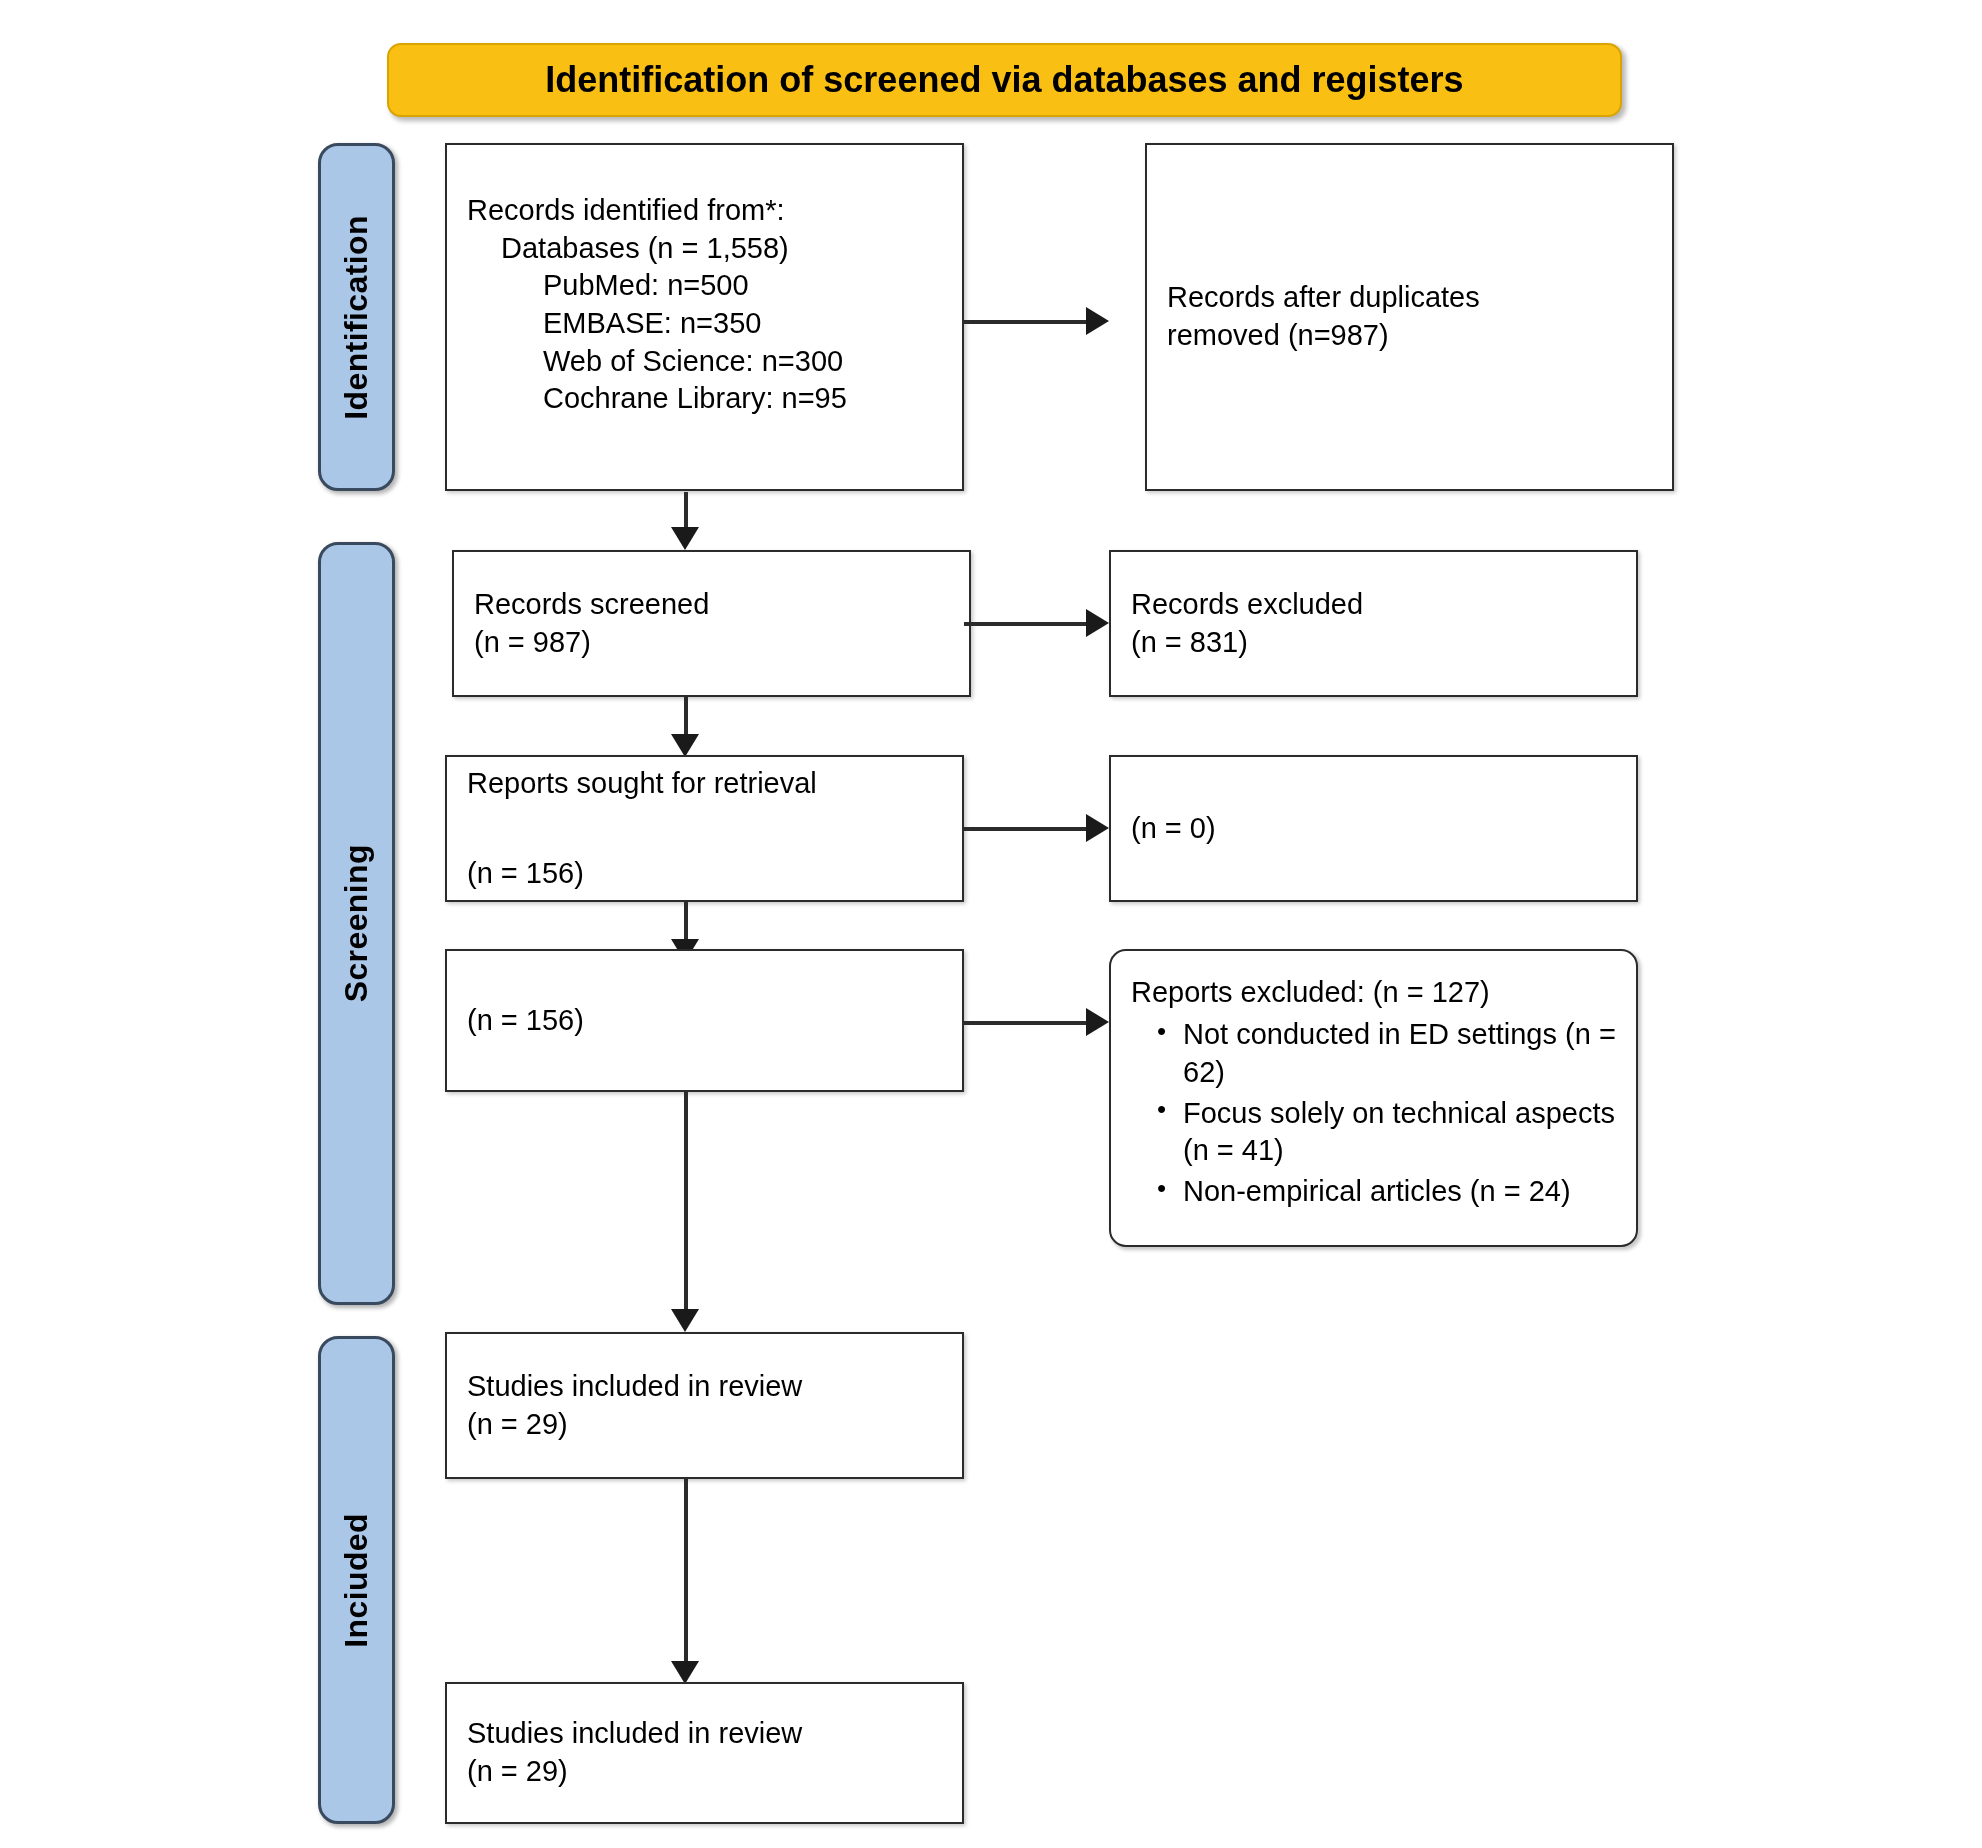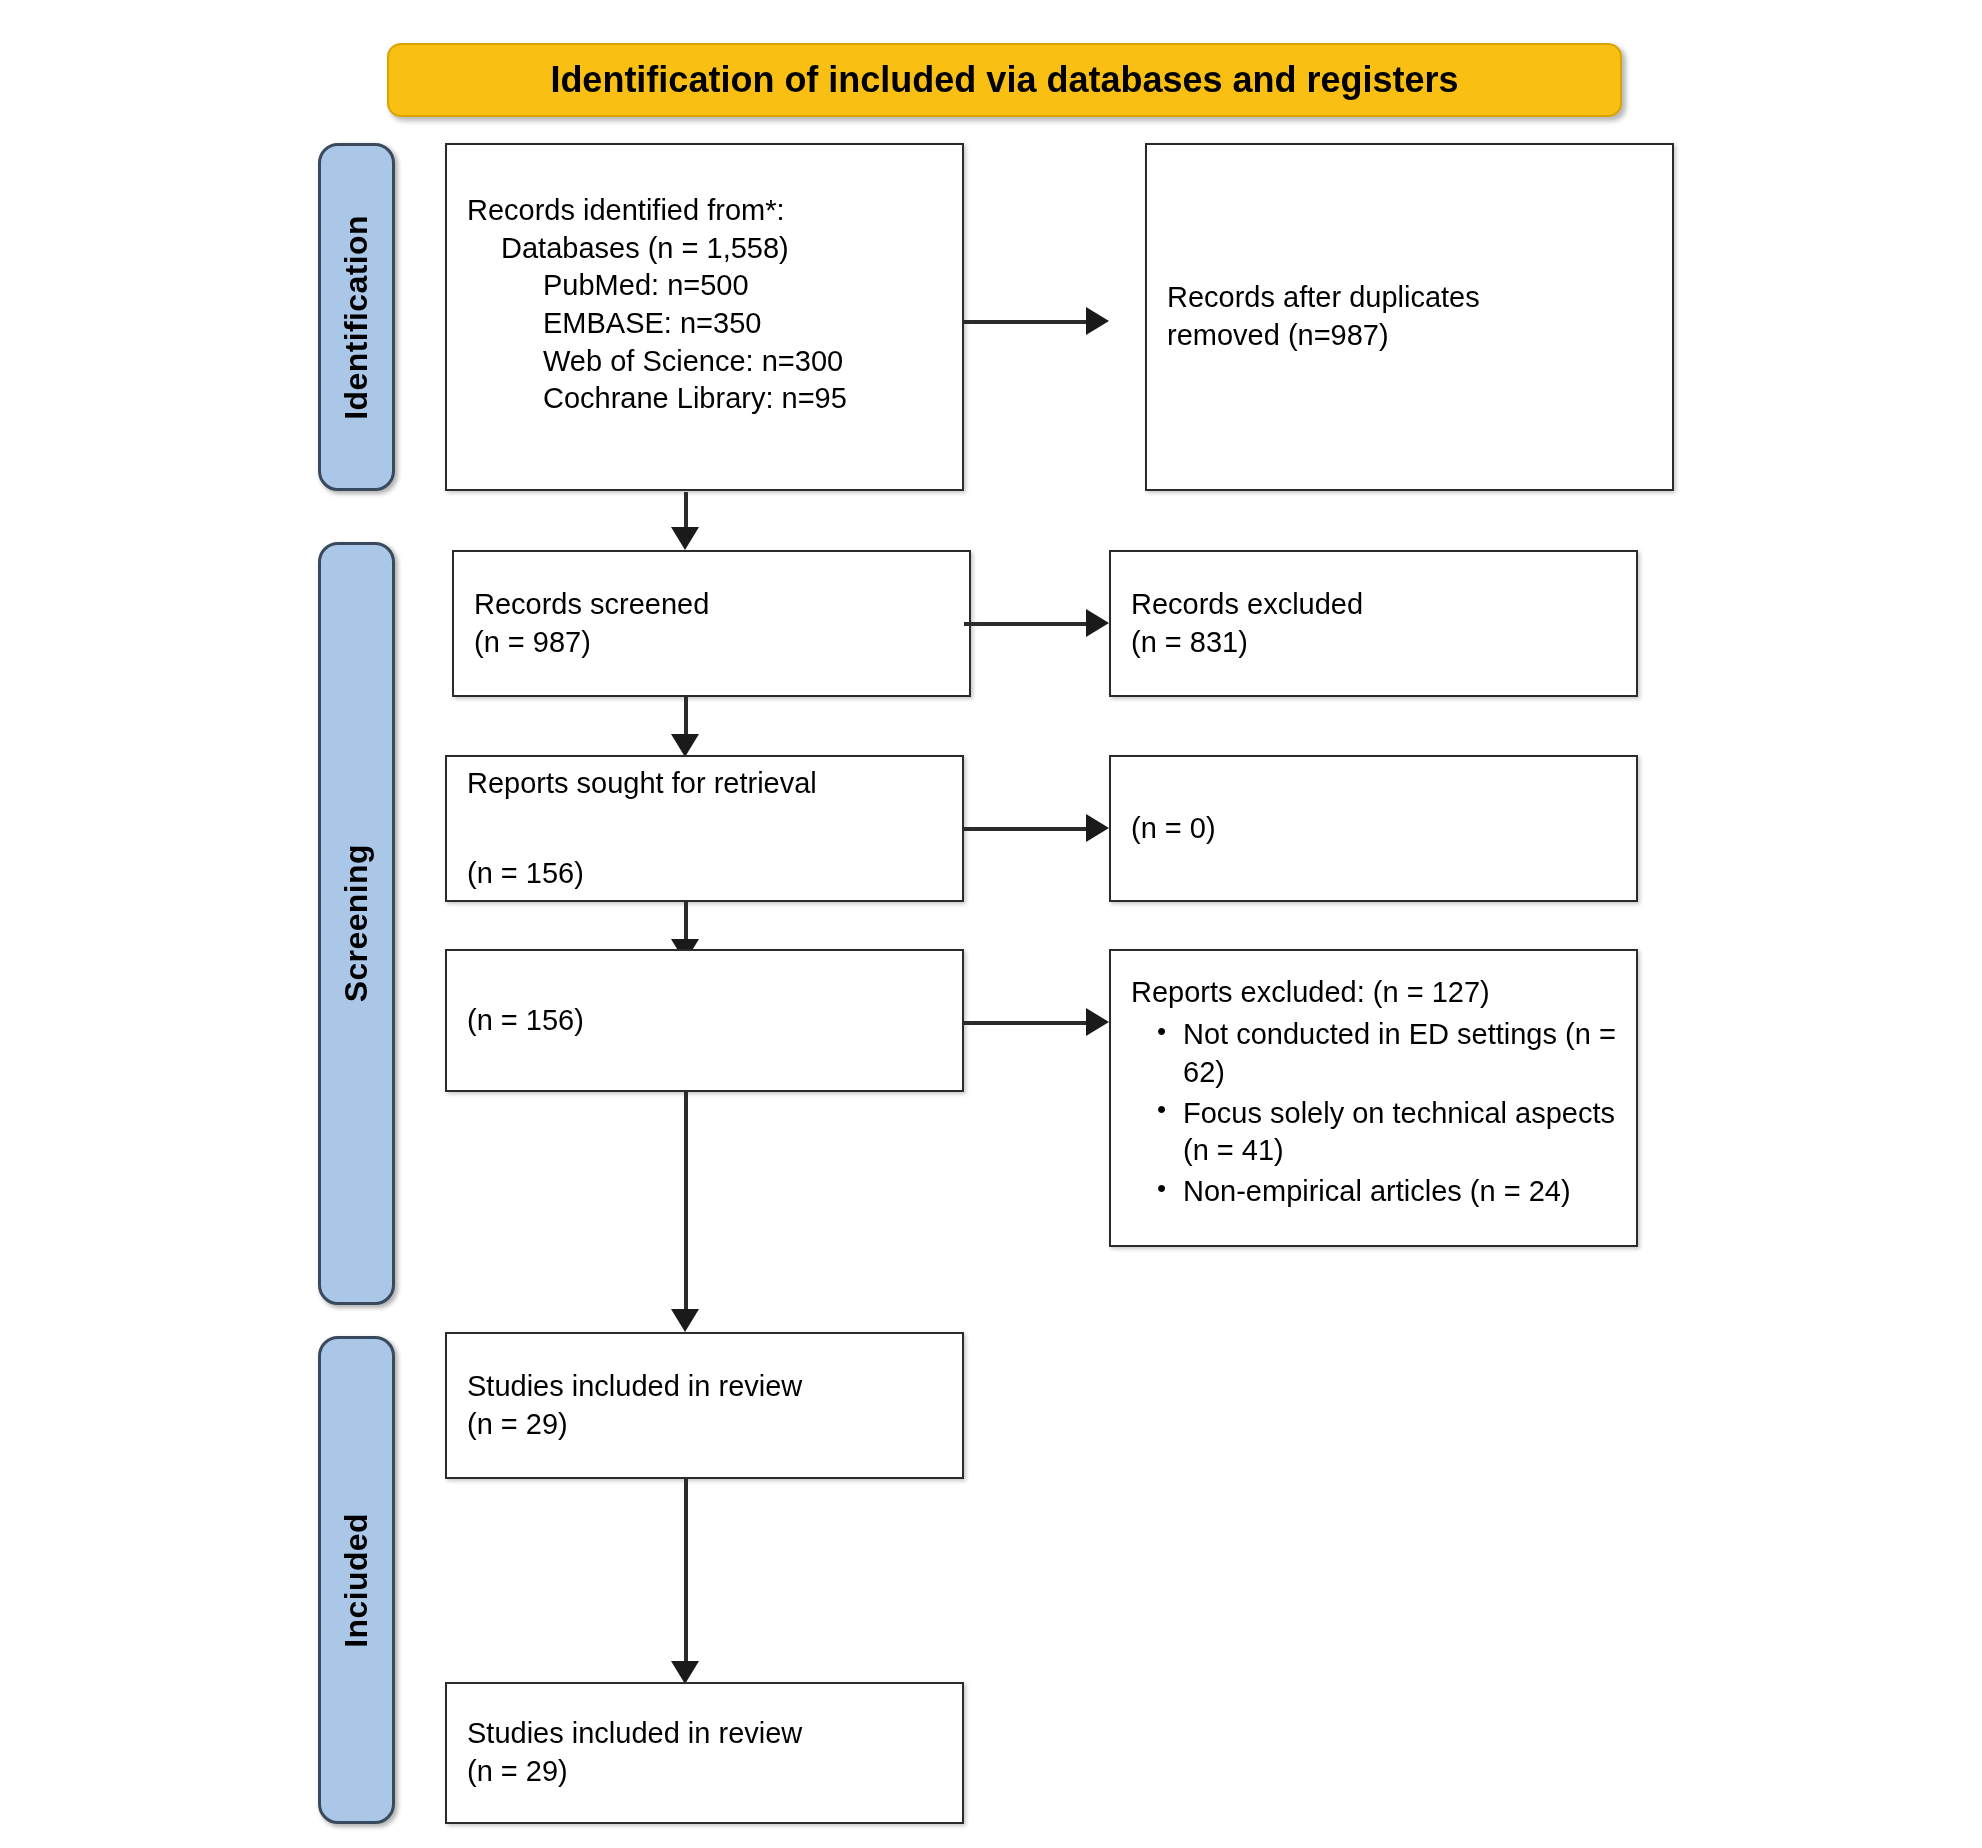--- a/index.html
+++ b/index.html
@@ -146,21 +146,21 @@
     border-bottom: 14.7px solid transparent;
     border-left: 23px solid #1a1a1a;
   }
 </style>
 </head>
 <body>
 
 <div id="canvas">
 
   <div id="header-banner" style="left:387px; top:43px; width:1235px; height:74px;">
-    <span class="banner-text">Identification of included via databases and registers</span>
+    <span class="banner-text">Identification of screened via databases and registers</span>
   </div>
 
   <div class="stage-bar" style="left:318px; top:143px; width:77px; height:348px;">
     <span class="stage-label">Identification</span>
   </div>
 
   <div class="stage-bar" style="left:318px; top:542px; width:77px; height:763px;">
     <span class="stage-label">Screening</span>
   </div>
 
@@ -228,21 +228,21 @@
 
   <div class="arrow-v" style="left:666px; top:902px; width:39px; height:60px;">
     <div class="shaft" style="height:39px;"></div>
     <div class="head"></div>
   </div>
 
   <div class="node" style="left:445px; top:949px; width:519px; height:143px;">
     <div class="line">(n = 156)</div>
   </div>
 
-  <div class="node top-align" style="left:1109px; top:949px; width:529px; height:298px; padding-top:23px;">
+  <div class="node top-align" style="left:1109px; top:949px; width:529px; height:298px; padding-top:23px;border-radius:17px;">
     <div class="line">Reports excluded: (n = 127)</div>
     <ul class="bullets">
       <li>Not conducted in ED settings (n = 62)</li>
       <li>Focus solely on technical aspects (n = 41)</li>
       <li>Non-empirical articles (n = 24)</li>
     </ul>
   </div>
 
   <div class="arrow-h" style="left:964px; top:1003px; width:145px; height:39px;">
     <div class="shaft" style="width:124px;"></div>

